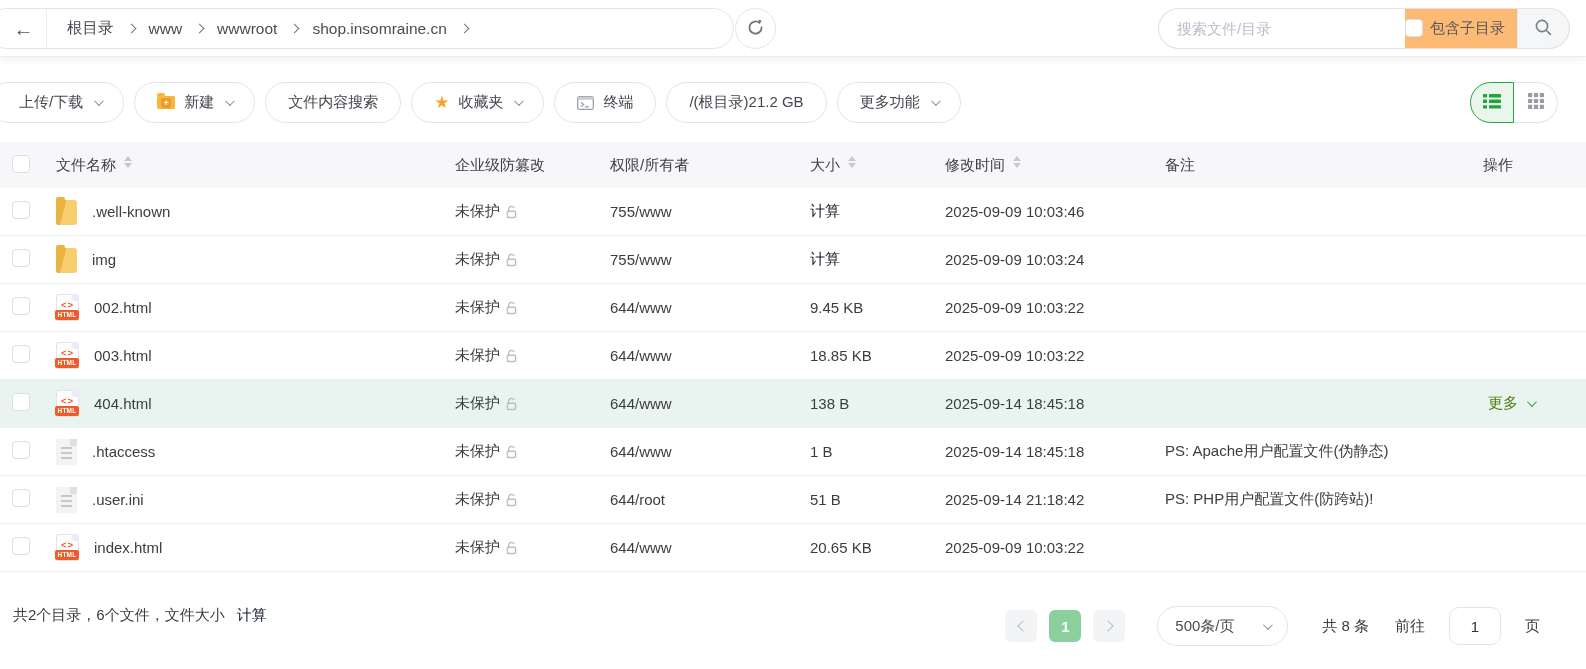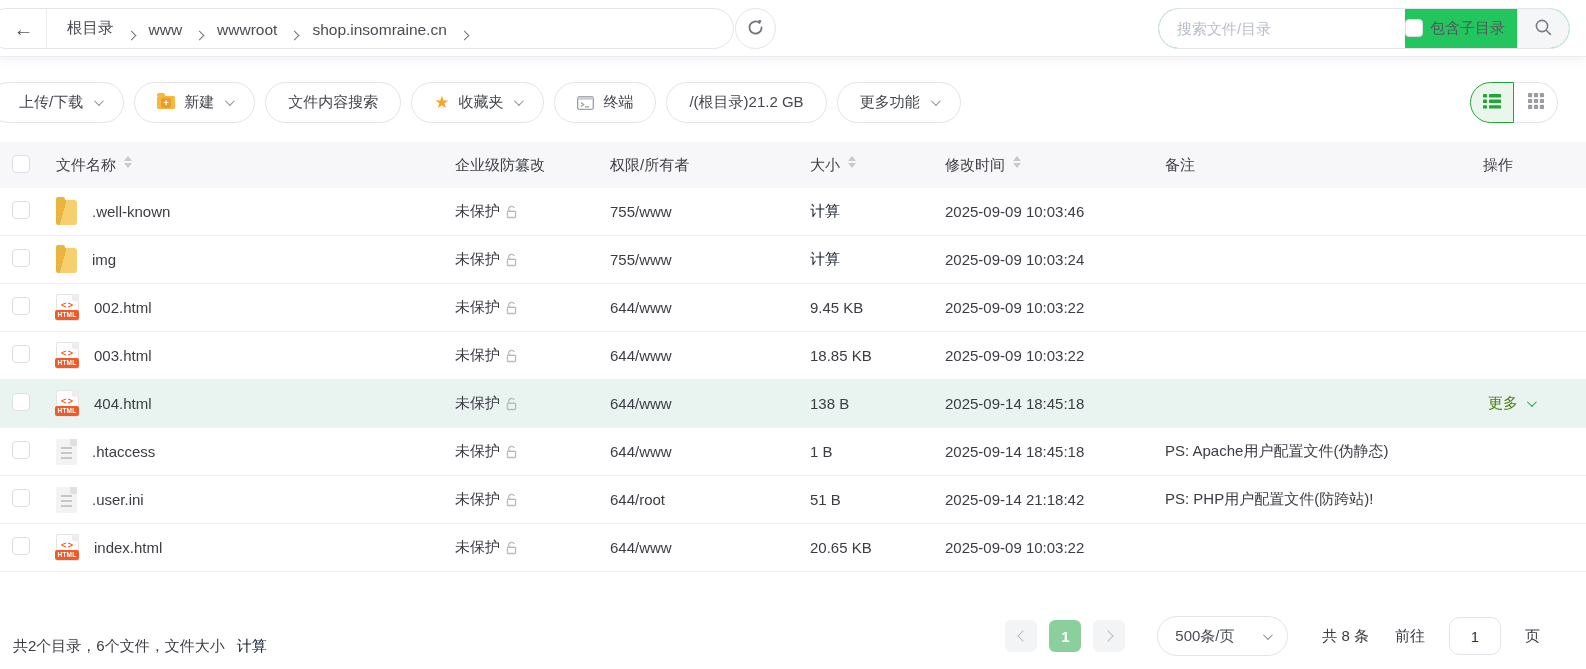--- a/index.html
+++ b/index.html
@@ -7,29 +7,29 @@
   .page { position:relative; width:1586px; height:669px; background:#fff; overflow:hidden; color:#3b3d43; font-size:15px; }
 
   
   .topbar { position:absolute; top:0; left:0; right:0; height:56px; background:#fff;
             box-shadow:0 1px 0 #ececf0, 0 4px 8px rgba(225,225,232,.45); }
   .path-pill { position:absolute; left:-14px; top:8px; width:748px; height:41px; background:#fff;
                border:1px solid #e4e5ea; border-radius:21px; display:flex; align-items:center; }
   .back-btn { width:60px; height:100%; display:flex; align-items:center; justify-content:center;
               padding-left:14px; border-right:1px solid #ecedf1; cursor:pointer; color:#555;
               font-size:20px; line-height:1; background:none; border-top:none; border-bottom:none; border-left:none; }
-  .breadcrumb { display:flex; align-items:flex-end; padding-left:8px; }
+  .breadcrumb { display:flex; align-items:center; padding-left:8px; }
   .crumb { padding:0 12px; color:#4a4c53; font-size:15.5px; cursor:pointer; white-space:nowrap; }
   .crumb-sep { width:7px; height:7px; border-right:1.7px solid #6f737b; border-bottom:1.7px solid #6f737b;
                transform:rotate(-45deg); margin:0 2px; }
   .refresh-btn { position:absolute; left:735px; top:8px; width:41px; height:41px; border:1px solid #e4e5ea;
                  border-radius:50%; background:#fff; display:flex; align-items:center; justify-content:center; cursor:pointer; }
 
   .search-pill { position:absolute; right:16px; top:8px; width:412px; height:41px; border:1px solid #e4e5ea;
-                 border-radius:21px; display:flex; align-items:center; overflow:hidden; background:#22c55e; }
+                 border-radius:21px; display:flex; align-items:center; overflow:hidden; background:#fdba74; }
   .search-input { flex:1; min-width:0; border:none; outline:none; height:100%; padding-left:18px; font-size:15px;
                   color:#333; font-family:inherit; }
   .search-input::placeholder { color:#b9bdc7; }
   .subdir { display:flex; align-items:flex-start; gap:7px; margin-right:12px; white-space:nowrap; color:#55575e; }
   .cb { width:18px; height:18px; border:1px solid #dcdee4; border-radius:4px; background:#fff; display:inline-block; cursor:pointer; flex:none; }
   .search-btn { width:52px; height:100%; background:#f5f6f8; border-left:1px solid #e9eaee;
                 display:flex; align-items:center; justify-content:center; cursor:pointer; }
 
   
   .toolbar { position:absolute; top:82px; left:-12px; right:0; height:41px; display:flex; align-items:center;
@@ -90,21 +90,21 @@
                    font-style:normal; font-size:9.5px; letter-spacing:1px; }
   .fi-html .badge { position:absolute; left:-2px; bottom:0; background:#f05a28; color:#fff; font-style:normal;
                     font-size:6.5px; font-weight:bold; line-height:1; padding:2px 2.5px; border-radius:2px; letter-spacing:.2px; }
   .fi-text { width:21px; height:26px; background:#f3f3f4; border-radius:2px; }
   .fi-text::before { content:""; position:absolute; top:0; right:0; width:7px; height:7px; background:#e0e0e3;
                      border-bottom-left-radius:2px; }
   .fi-text::after { content:""; position:absolute; top:8px; left:5px; width:11px; height:2px; background:#c6c7cb;
                     box-shadow:0 5px 0 #c6c7cb, 0 10px 0 #c6c7cb; }
 
   
-  .footer { position:absolute; top:606px; left:0; right:0; height:50px; display:flex; align-items:flex-end;
+  .footer { position:absolute; top:606px; left:0; right:0; height:50px; display:flex; align-items:flex-start;
             padding:0 46px 0 13px; color:#3b3d43; }
   .summary { display:flex; align-items:center; gap:12px; }
   .f-spacer { flex:1; }
   .pager { display:flex; align-items:center; gap:12px; }
   .pg-btn { width:32px; height:32px; background:#f3f4f6; border-radius:6px; border:none; display:flex; align-items:center;
             justify-content:center; cursor:pointer; }
   .pg-chev { width:8px; height:8px; border-right:1.7px solid #b9bdc5; border-bottom:1.7px solid #b9bdc5; }
   .pg-chev.left { transform:rotate(135deg); margin-left:3px; }
   .pg-chev.right { transform:rotate(-45deg); margin-right:3px; }
   .pg-cur { width:32px; height:32px; background:#8bcf9d; color:#fff; border-radius:6px; display:flex; align-items:center;

